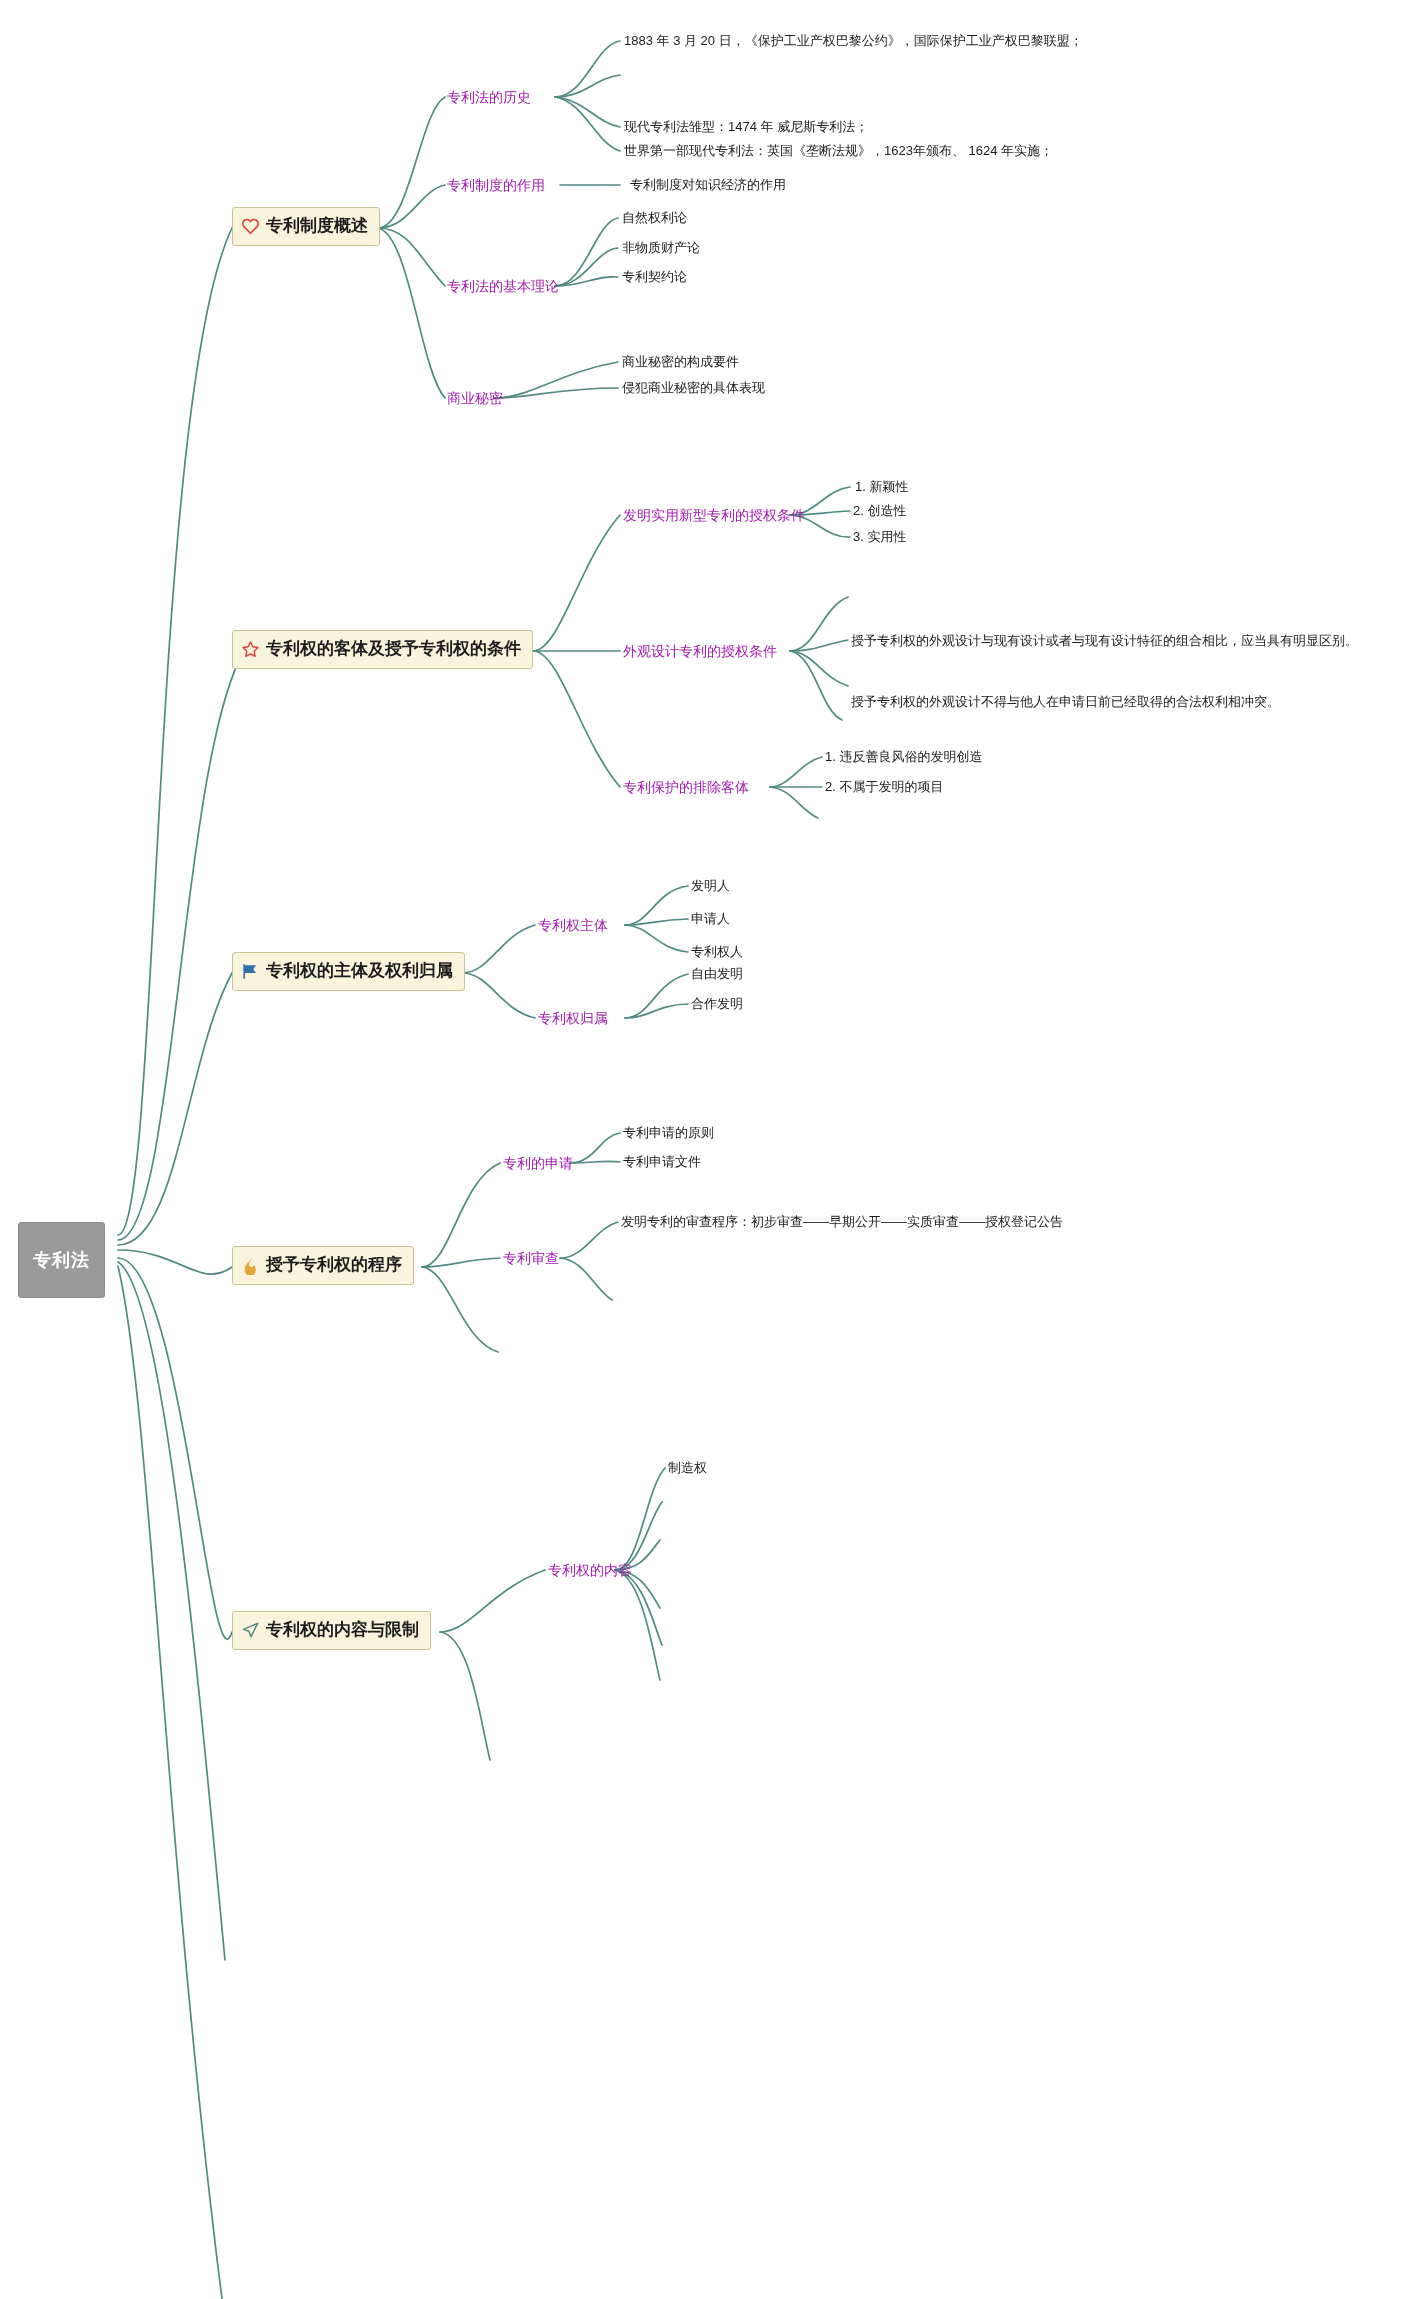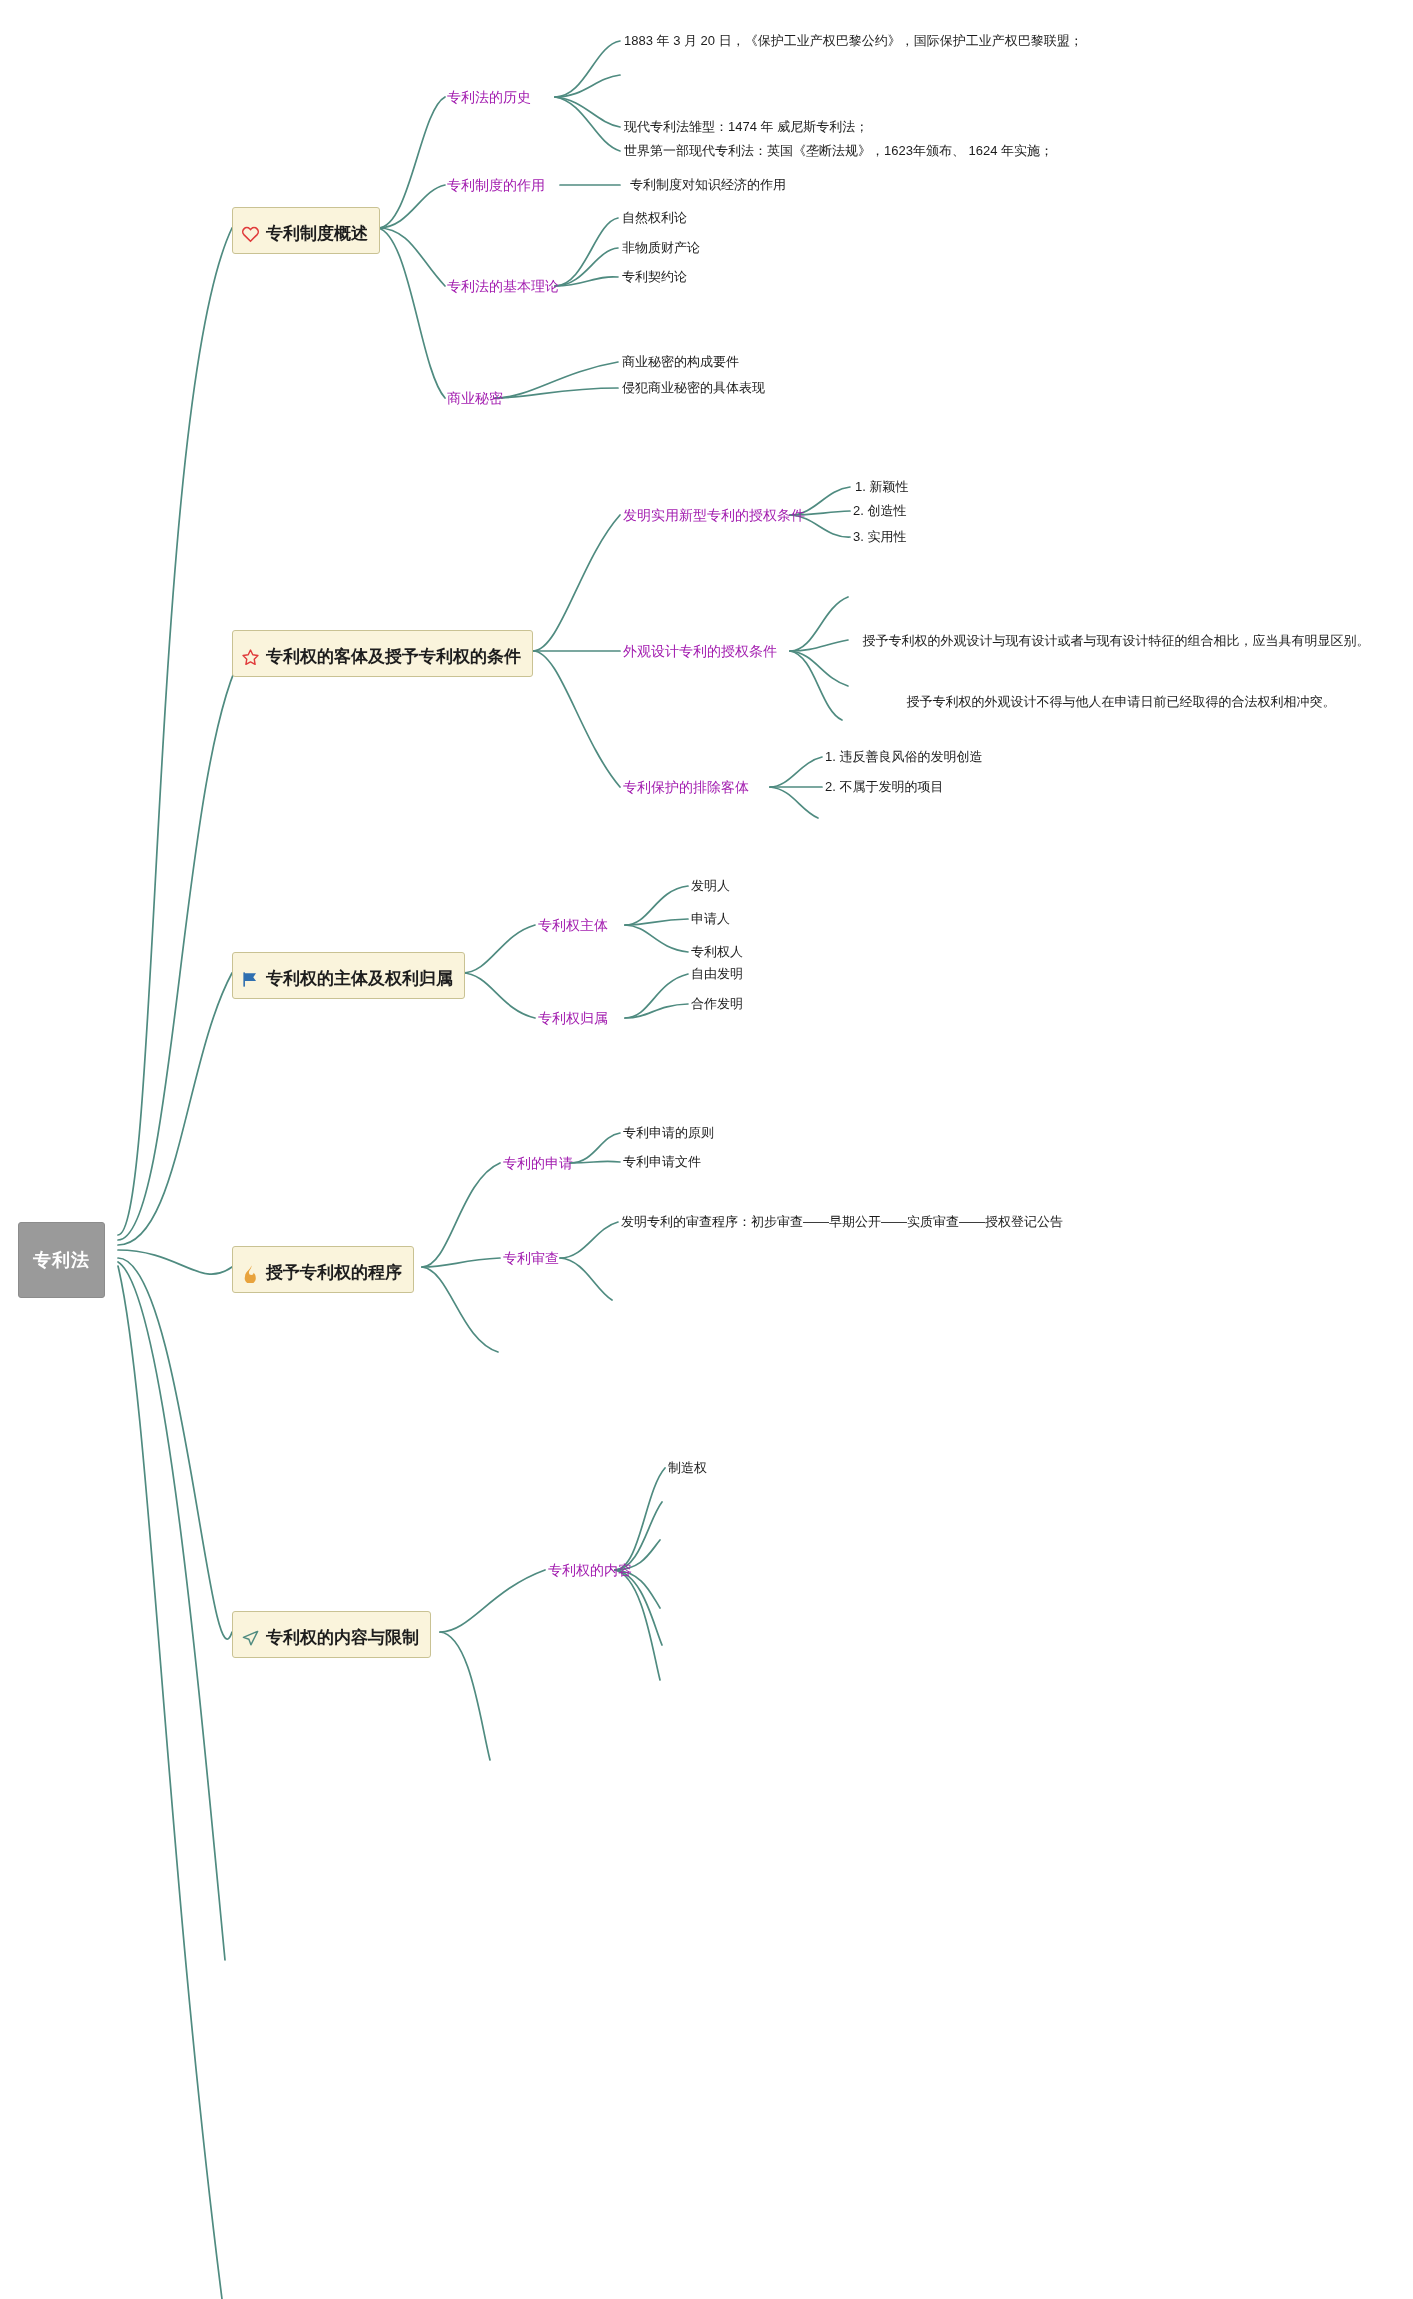--- a/index.html
+++ b/index.html
@@ -18,42 +18,41 @@
   #wires{
     position:absolute;
     left:0;top:0;
     width:1413px;height:2299px;
     pointer-events:none;
   }
   .node{
     position:absolute;
     white-space:nowrap;
     line-height:1.45;
-    text-align:center;
   }
   
   .root{
     background:#9a9a9a;
     color:#ffffff;
     border:1px solid #8c8c8c;
     border-radius:3px;
     font-size:18px;
     font-weight:700;
     padding:24px 14px;
     letter-spacing:1px;
   }
   
   .topic{
     background:#faf4dc;
     border:1px solid #c9c293;
     border-radius:3px;
     font-size:17px;
     font-weight:700;
     color:#1d1d1d;
-    padding:14px 11px 6px 8px;
+    padding:6px 11px 6px 8px;
     display:flex;
     align-items:center;
     gap:6px;
   }
   .topic .ico{
     display:inline-block;
     width:19px;height:19px;
     flex:0 0 19px;
     position:relative;
   }

